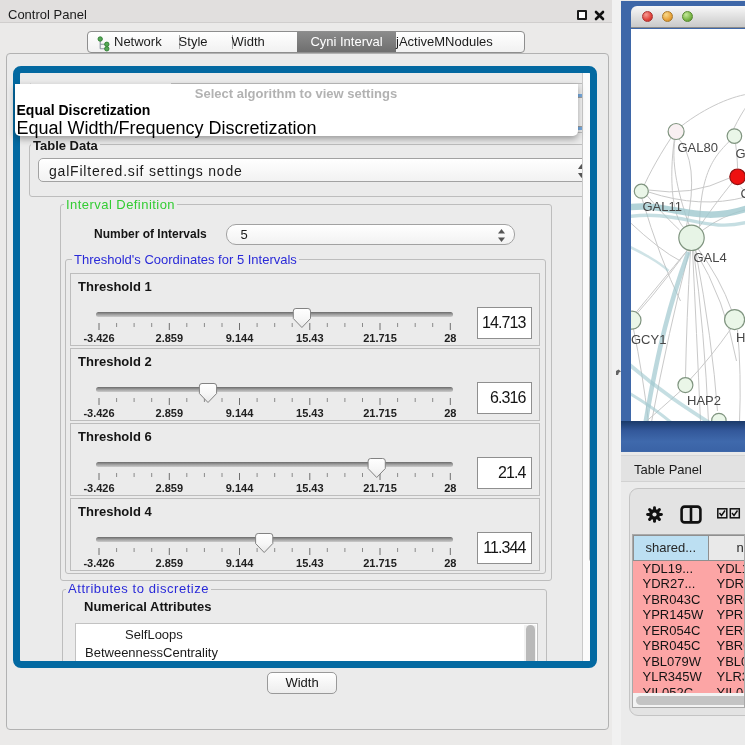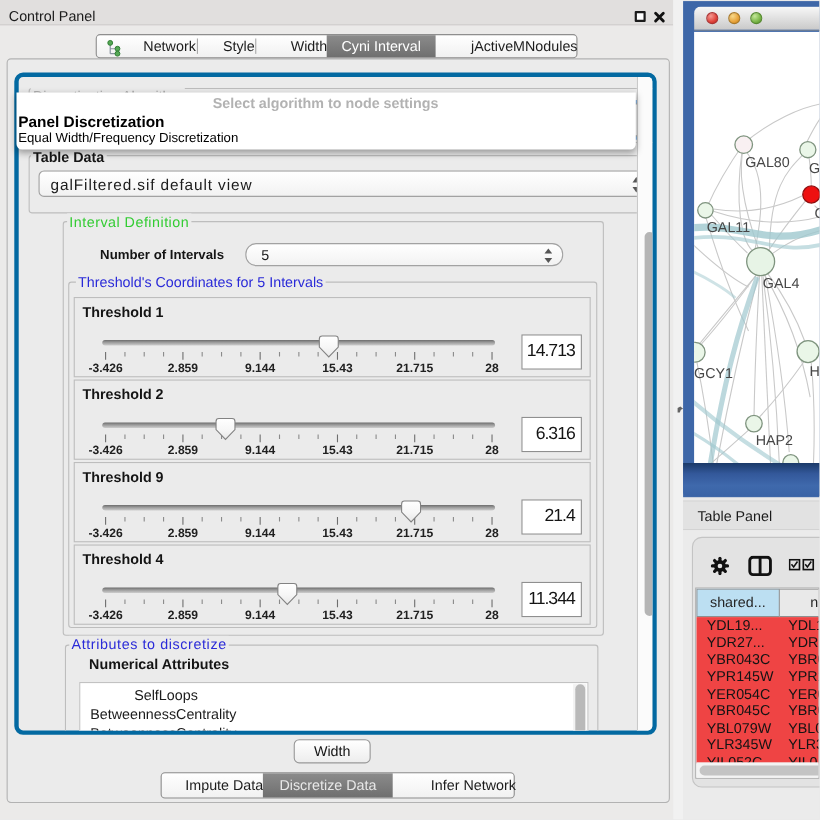--- a/index.html
+++ b/index.html
@@ -5,25 +5,25 @@
 
 #lwin { position:absolute; left:0; top:0; width:612px; height:745px; background:#ebeae9; }
 #ltitle { position:absolute; left:0; top:0; width:612px; height:23px; background:#e1dfde; border-bottom:1px solid #d0cecd; }
 #ltitle span { position:absolute; left:8px; top:7px; font-size:13px; color:#1b1b1b; }
 #ficon { position:absolute; left:577px; top:10px; width:10px; height:10px; border:2px solid #1b1b1b; border-radius:1px; background:#fff; }
 #xicon { position:absolute; left:594px; top:10px; }
 
 #opanel { position:absolute; left:6px; top:53px; width:603px; height:677px; background:#ebebeb; border:1px solid #b2b2b2; border-radius:4px; }
 
 #tabbar { position:absolute; left:87px; top:31px; width:438px; height:22px; background:linear-gradient(#ffffff,#f1f1f1); border:1px solid #8e8e8e; border-radius:4px; z-index:5; font-size:13px; color:#1c1c1c; }
-.tseg { position:absolute; top:0; height:20px; line-height:20px; text-align:right; }
+.tseg { position:absolute; top:0; height:20px; line-height:20px; text-align:left; }
 .tsep { position:absolute; top:3px; width:1px; height:14px; background:#a9a9a9; }
 #tseld { position:absolute; left:209px; top:0; width:99px; height:20px; background:linear-gradient(#8b8b8b,#6f6f6f); color:#fff; text-align:center; line-height:20px; }
 
-#ipane { position:absolute; left:13px; top:66px; width:584px; height:602px; background:#ebebeb; border:4px solid #0369a1; border-radius:8px; overflow:hidden; }
+#ipane { position:absolute; left:13px; top:66px; width:584px; height:602px; background:#ebebeb; border:7px solid #0369a1; border-radius:8px; overflow:hidden; }
 .gbox { position:absolute; border:1px solid #bdbdbd; border-radius:3px; }
 .gtitle { position:absolute; font-size:13px; background:#ebebeb; padding:0 2px; }
 
 .combo { position:absolute; background:linear-gradient(#ffffff,#f2f2f2); border:1px solid #a2a2a2; border-radius:5px; font-size:13px; color:#1b1b1b; }
 
 .tpanel { position:absolute; left:64px; width:470px; height:72.5px; border:1px solid #bdbdbd; background:#ebebeb; }
 .ptitle { position:absolute; left:7px; top:5px; font-size:13px; font-weight:bold; color:#141414; }
 .track { position:absolute; left:25px; top:37.5px; width:357px; height:5px; border-radius:2.5px; background:linear-gradient(#6a6a6a,#9b9b9b 45%,#cccccc); }
 .psvg { position:absolute; left:0; top:0; }
 .slab { position:absolute; width:70px; text-align:center; font-size:11px; font-weight:bold; color:#202020; }
@@ -75,21 +75,21 @@
 
   <div id="ipane">
 
     <div class="gbox" style="left:9px;top:10px;width:570px;height:50px;"></div>
     <div class="gtitle" style="left:11px;top:10px;color:#9d9d9d;">Discretization Algorithm</div>
     <div style="position:absolute;left:9px;top:24px;width:560px;height:30px;background:#f2f2f2;border:1px solid #9f9f9f;border-radius:6px;box-shadow:0 0 0 3px rgba(90,155,220,0.8);"></div>
 
     <div class="gbox" style="left:9px;top:71px;width:566px;height:53px;"></div>
     <div class="gtitle" style="left:11px;top:65px;font-weight:bold;color:#161616;">Table Data</div>
     <div class="combo" style="left:18px;top:85px;width:555px;height:24px;">
-      <span style="position:absolute;left:10px;top:4px;font-size:14px;letter-spacing:0.8px;">galFiltered.sif default view</span>
+      <span style="position:absolute;left:10px;top:4px;font-size:14px;letter-spacing:0.8px;">galFiltered.sif settings node</span>
       <svg style="position:absolute;right:6px;top:4px;" width="9" height="16" viewBox="0 0 9 16">
           <path d="M4.5,1 L8,6 L1,6 Z" fill="#555"></path>
           <path d="M4.5,15 L8,10 L1,10 Z" fill="#555"></path>
         </svg>
     </div>
 
     <div class="gbox" style="left:40px;top:131px;width:492px;height:377px;"></div>
     <div class="gtitle" style="left:44px;top:124px;color:#33cc33;letter-spacing:0.45px;">Interval Definition</div>
     <div style="position:absolute;left:74px;top:154px;font-size:12px;font-weight:bold;color:#141414;">Number of Intervals</div>
     <div class="combo" style="left:205.5px;top:151px;width:289px;height:21px;border-radius:10px;">
@@ -182,21 +182,21 @@
  </svg>
  <div class="slab" style="left:-7.0px;top:58px;">-3.426</div>
           <div class="slab" style="left:63.3px;top:58px;">2.859</div>
           <div class="slab" style="left:133.5px;top:58px;">9.144</div>
           <div class="slab" style="left:203.8px;top:58px;">15.43</div>
           <div class="slab" style="left:274.0px;top:58px;">21.715</div>
           <div class="slab" style="left:344.3px;top:58px;">28</div>
  <div class="vbox">6.316</div>
 </div>
         <div class="tpanel" style="top:417.2px;">
- <div class="ptitle">Threshold 9</div>
+ <div class="ptitle">Threshold 6</div>
  <div class="track"></div>
  <svg class="psvg" width="470" height="73" viewBox="0 0 470 73">
   <defs>
               <linearGradient id="thg" x1="0" y1="0" x2="0" y2="1">
                 <stop offset="0" stop-color="#ffffff"></stop>
                 <stop offset="0.55" stop-color="#f6f6f6"></stop>
                 <stop offset="1" stop-color="#e8e8e8"></stop>
               </linearGradient>
             </defs>
   <line x1="28.0" y1="49" x2="28.0" y2="56" stroke="#6e6e6e" stroke-width="1"></line>
@@ -284,47 +284,42 @@
       <div style="position:absolute;right:1px;top:1px;width:12px;height:58px;background:#f2f2f2;">
           <div style="position:absolute;left:1.5px;top:0px;width:9px;height:47px;background:#b9b9b9;border-radius:4.5px;"></div>
         </div>
     </div>
     <div id="vsbar">
         <div id="vthumb"></div>
       </div>
   </div>
 
   <div id="popup">
-    <div style="position:absolute;left:0;top:2px;width:100%;text-align:center;font-size:13px;font-weight:bold;color:#b2b2b2;">Select algorithm to node settings</div>
-    <div style="position:absolute;left:2px;top:18px;font-size:14px;font-weight:bold;color:#000;">Panel Discretization</div>
-    <div style="position:absolute;left:2px;top:33.5px;font-size:12px;color:#000;">Equal Width/Frequency Discretization</div>
+    <div style="position:absolute;left:0;top:2px;width:100%;text-align:center;font-size:13px;font-weight:bold;color:#b2b2b2;">Select algorithm to view settings</div>
+    <div style="position:absolute;left:2px;top:18px;font-size:14px;font-weight:bold;color:#000;">Equal Discretization</div>
+    <div style="position:absolute;left:2px;top:33.5px;font-size:18px;color:#000;">Equal Width/Frequency Discretization</div>
   </div>
 
   <div id="tabbar">
     <svg style="position:absolute;left:9px;top:3px;" width="14" height="17" viewBox="0 0 14 17">
       <path d="M3.2,5 L3.2,13.8 M3.2,9.3 L9.3,9.3 M3.2,13.8 L9.3,13.8" stroke="#8a95a0" stroke-width="1.1" fill="none"></path>
       <circle cx="3.2" cy="4" r="2.2" fill="#55a855" stroke="#2e7d32" stroke-width="0.9"></circle>
       <circle cx="9.8" cy="9.3" r="2.2" fill="#55a855" stroke="#2e7d32" stroke-width="0.9"></circle>
       <circle cx="9.8" cy="13.8" r="2.2" fill="#55a855" stroke="#2e7d32" stroke-width="0.9"></circle>
     </svg>
     <div class="tseg" style="left:26px;width:64px;">Network</div>
     <div class="tsep" style="left:90.6px;"></div>
     <div class="tseg" style="left:90.6px;width:53px;">Style</div>
     <div class="tsep" style="left:143.5px;"></div>
     <div class="tseg" style="left:143.5px;width:66px;">Width</div>
     <div id="tseld">Cyni Interval</div>
     <div class="tseg" style="left:308px;width:129px;border-radius:10px;">jActiveMNodules</div>
   </div>
 
   <div id="applybtn">Width</div>
-  <div id="btabbar">
-    <div class="tseg" style="left:0;width:92.3px;line-height:22px;height:22px;">Impute Data</div>
-    <div id="bseld">Discretize Data</div>
-    <div class="tseg" style="left:210px;width:112px;line-height:22px;height:22px;">Infer Network</div>
-  </div>
 </div>
 
 <div id="gapstrip"></div>
 <svg style="position:absolute;left:615px;top:369px;" width="7" height="7" viewBox="0 0 7 7">
     <path d="M1,6 L1,2 L3.5,0.5 L6,2.5 L4,3.5 L3,6 Z" fill="#4a4a4a" opacity="0.85"></path>
   </svg>
 
 <div id="nwin">
   <div id="ntitle">
     <div class="tl" style="left:11px;background:radial-gradient(circle at 35% 30%,#f59a93,#e0443c 60%,#b02620);border:1px solid #a33;"></div>
@@ -414,21 +409,21 @@
   <svg style="position:absolute;left:87px;top:19px;" width="24" height="11" viewBox="0 0 24 11">
     <rect x="0.8" y="0.8" width="9" height="9" fill="none" stroke="#111" stroke-width="1.5"></rect>
     <path d="M2.5,5 L4.5,7.5 L8,2.5" fill="none" stroke="#111" stroke-width="1.4"></path>
     <rect x="13.3" y="0.8" width="9" height="9" fill="none" stroke="#111" stroke-width="1.5"></rect>
     <path d="M15,5 L17,7.5 L20.5,2.5" fill="none" stroke="#111" stroke-width="1.4"></path>
   </svg>
 </div>
 <div id="ttable">
   <div id="th1">shared...</div>
   <div id="th2">n</div>
-  <div style="position:absolute;left:0;top:25.5px;width:113px;height:133px;background:#ef4444;overflow:hidden;">
+  <div style="position:absolute;left:0;top:25.5px;width:113px;height:133px;background:#fca5a5;overflow:hidden;">
     <div style="position:absolute;left:0;top:-560px;">
 <div class="trow" style="top:560.0px;">
           <span class="tc1">YDL19...</span>
           <span class="tc2">YDL1</span>
         </div>
         <div class="trow" style="top:575.5px;">
           <span class="tc1">YDR27...</span>
           <span class="tc2">YDR2</span>
         </div>
         <div class="trow" style="top:591.0px;">

